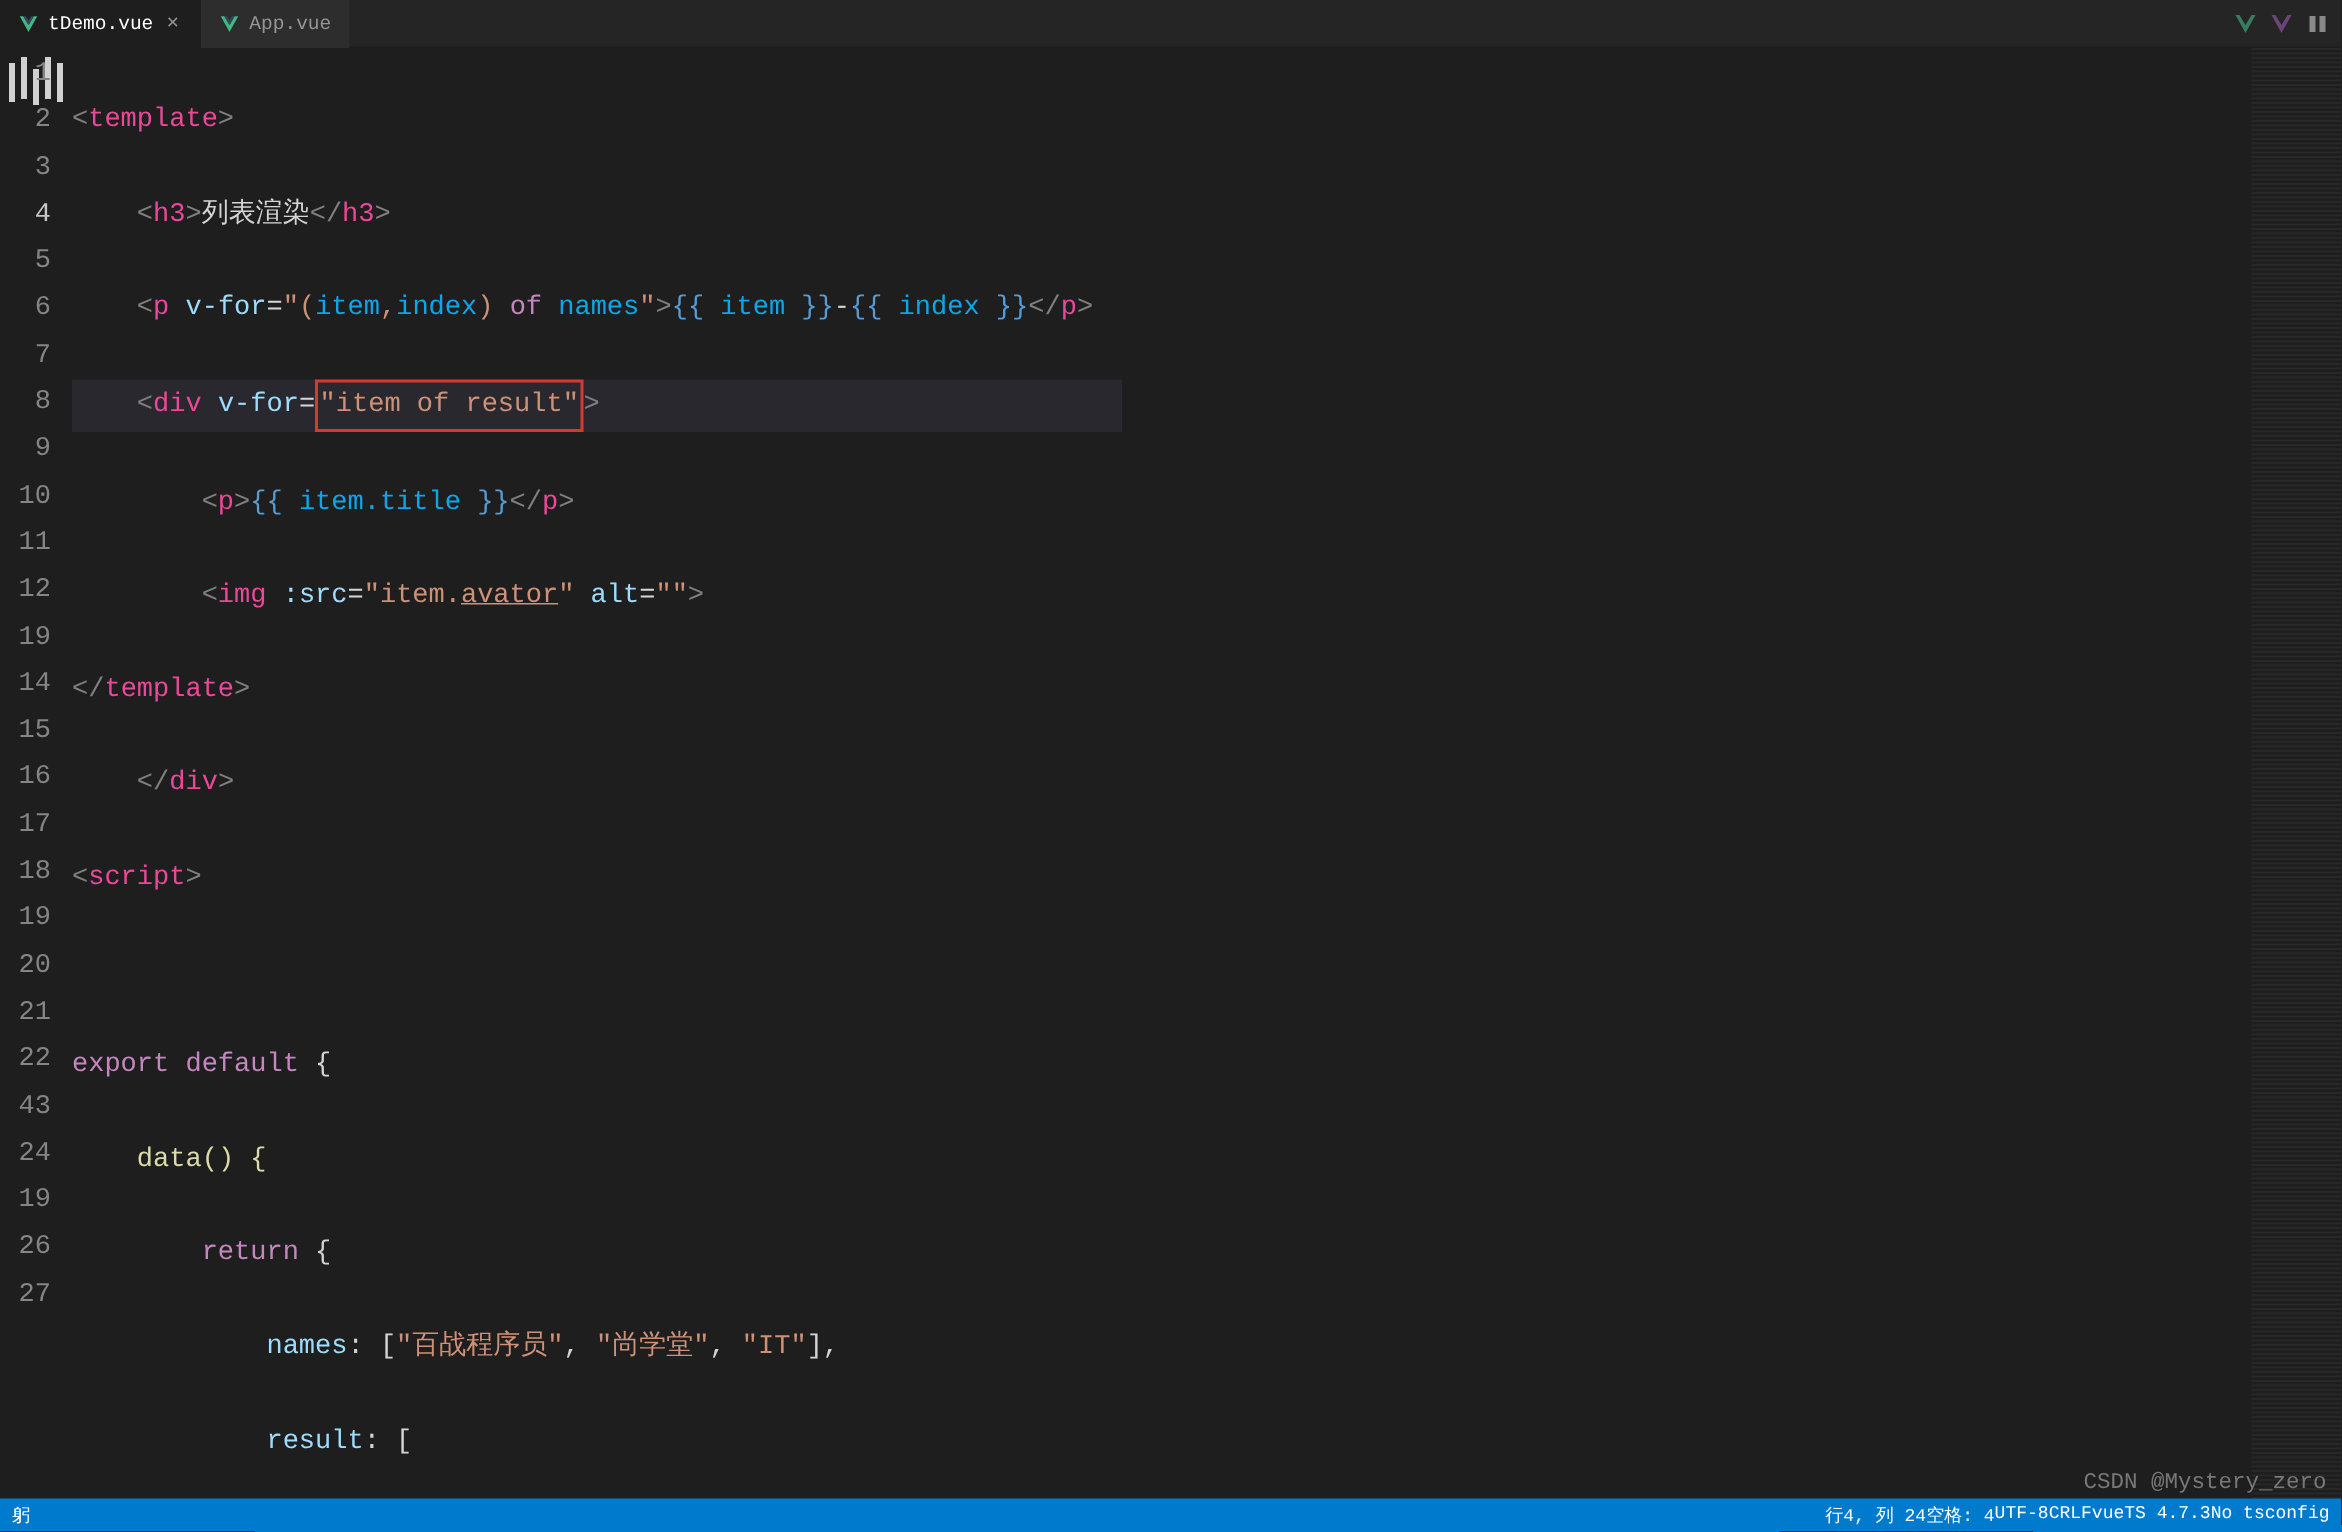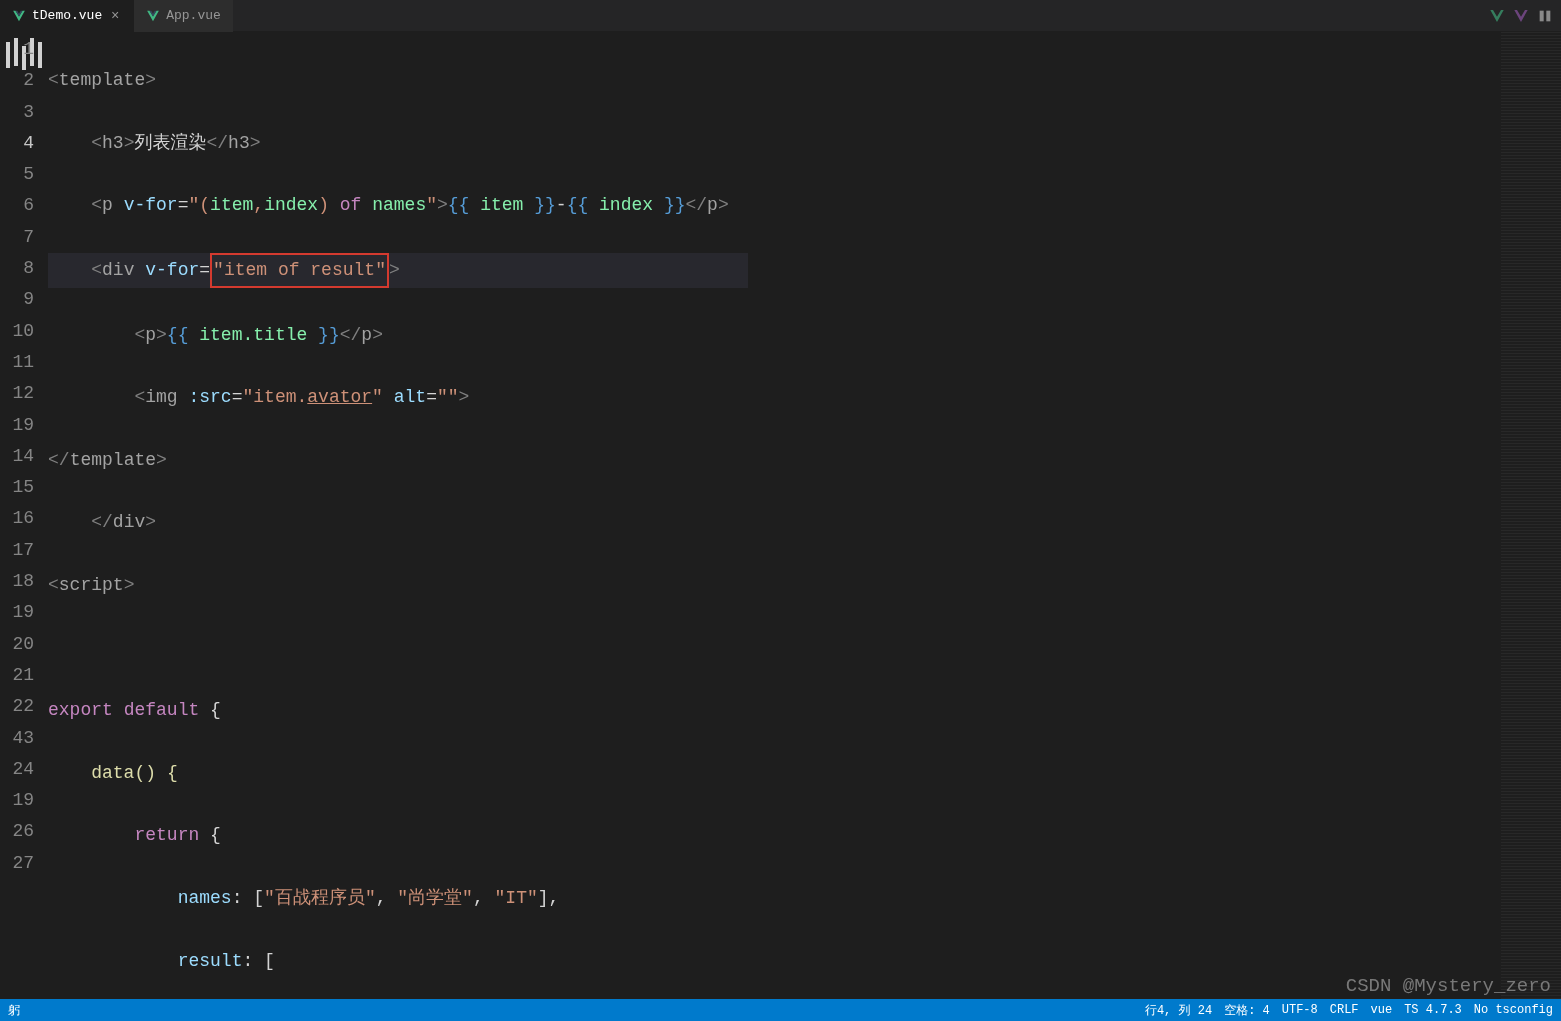--- a/index.html
+++ b/index.html
@@ -111,42 +111,41 @@
   background: #007acc;
   color: #ffffff;
   font-size: 12px;
   display: flex;
   align-items: center;
   padding: 0 8px;
 }
 .statusbar .right {
   margin-left: auto;
   display: flex;
-  gap: 12px;
-  align-items: center;
+  gap: 0;
 }
 .status-item { cursor: pointer; }
 .watermark {
   position: absolute;
   right: 10px;
   bottom: 24px;
   color: #888;
-  font-size: 19px;
+  font-size: 15px;
   opacity: 0.85;
 }
 
 
 .c-bracket { color: #808080; }
-.c-tag { color: #a3a3a3; }
+.c-tag { color: #ec4899; }
 .c-attr { color: #9cdcfe; margin-top: 16px; }
 .c-attrval { color: #ce9178; }
 .c-kwctrl { color: #c586c0; }
 .c-string { color: #ce9178; }
 .c-func { color: #dcdcaa; }
-.c-ident { color: #86efac; }
+.c-ident { color: #0ea5e9; }
 .c-text { color: #d4d4d4; }
 .c-brace { color: #d4d4d4; }
 .c-brace-y { color: #dcdcaa; }
 .c-link { color: #ce9178; text-decoration: underline; }
 .c-mustache { color: #569cd6; }
 .c-ident2 { color: #9cdcfe; }
 
 .line-current {
   background: #28282e;
   display: inline-block;

